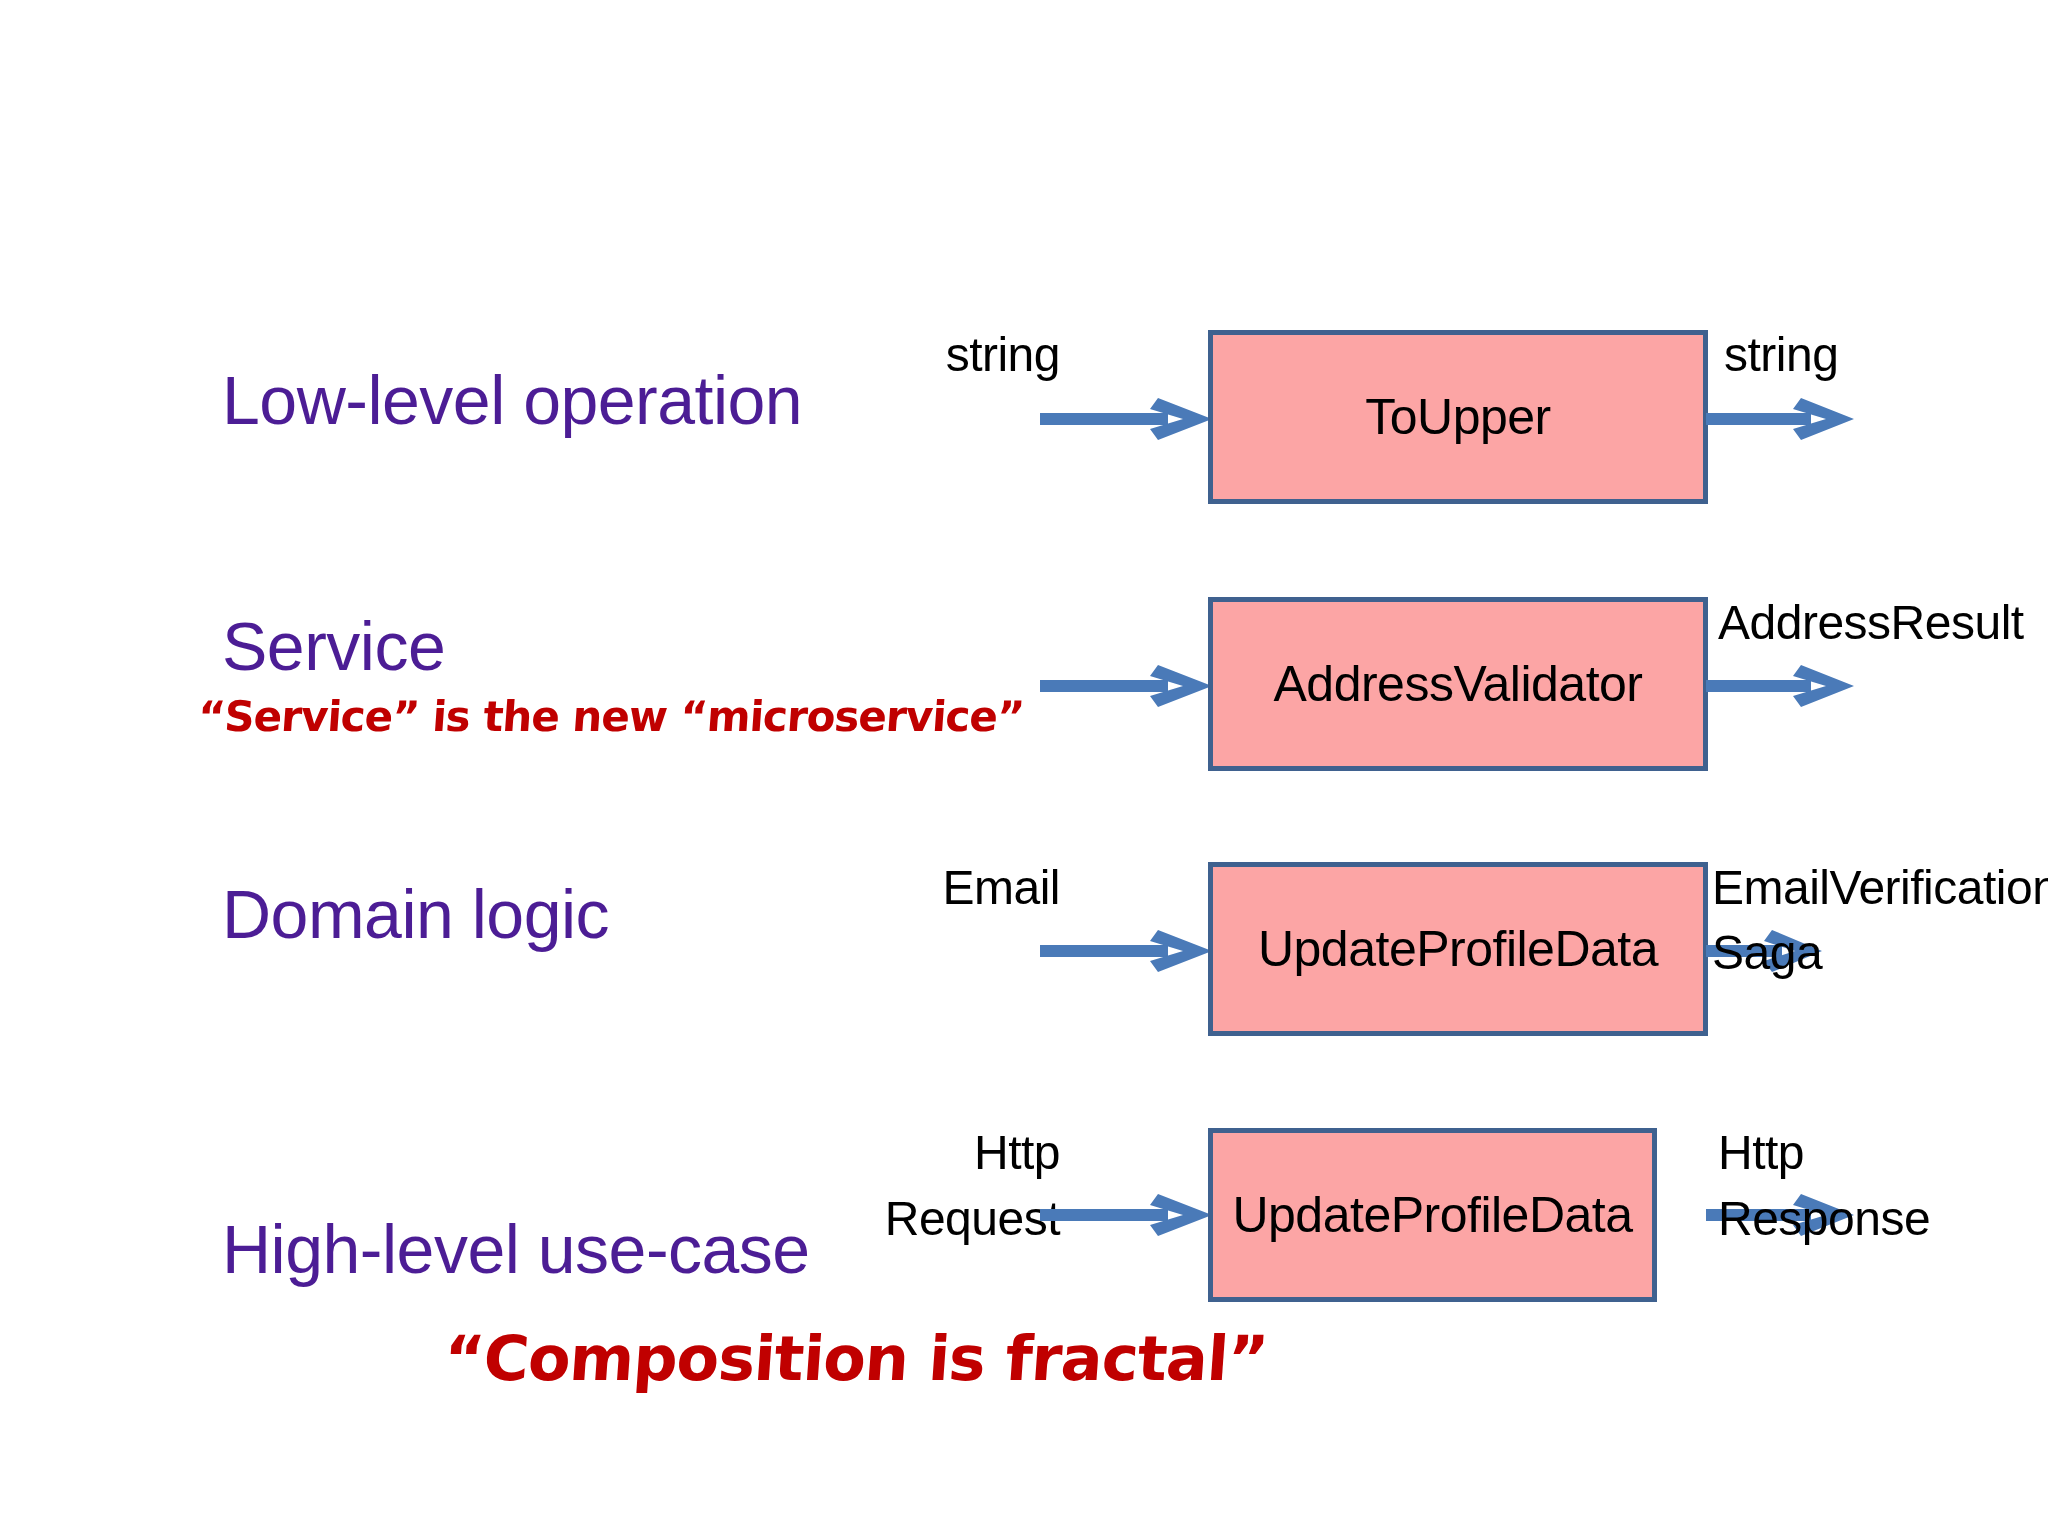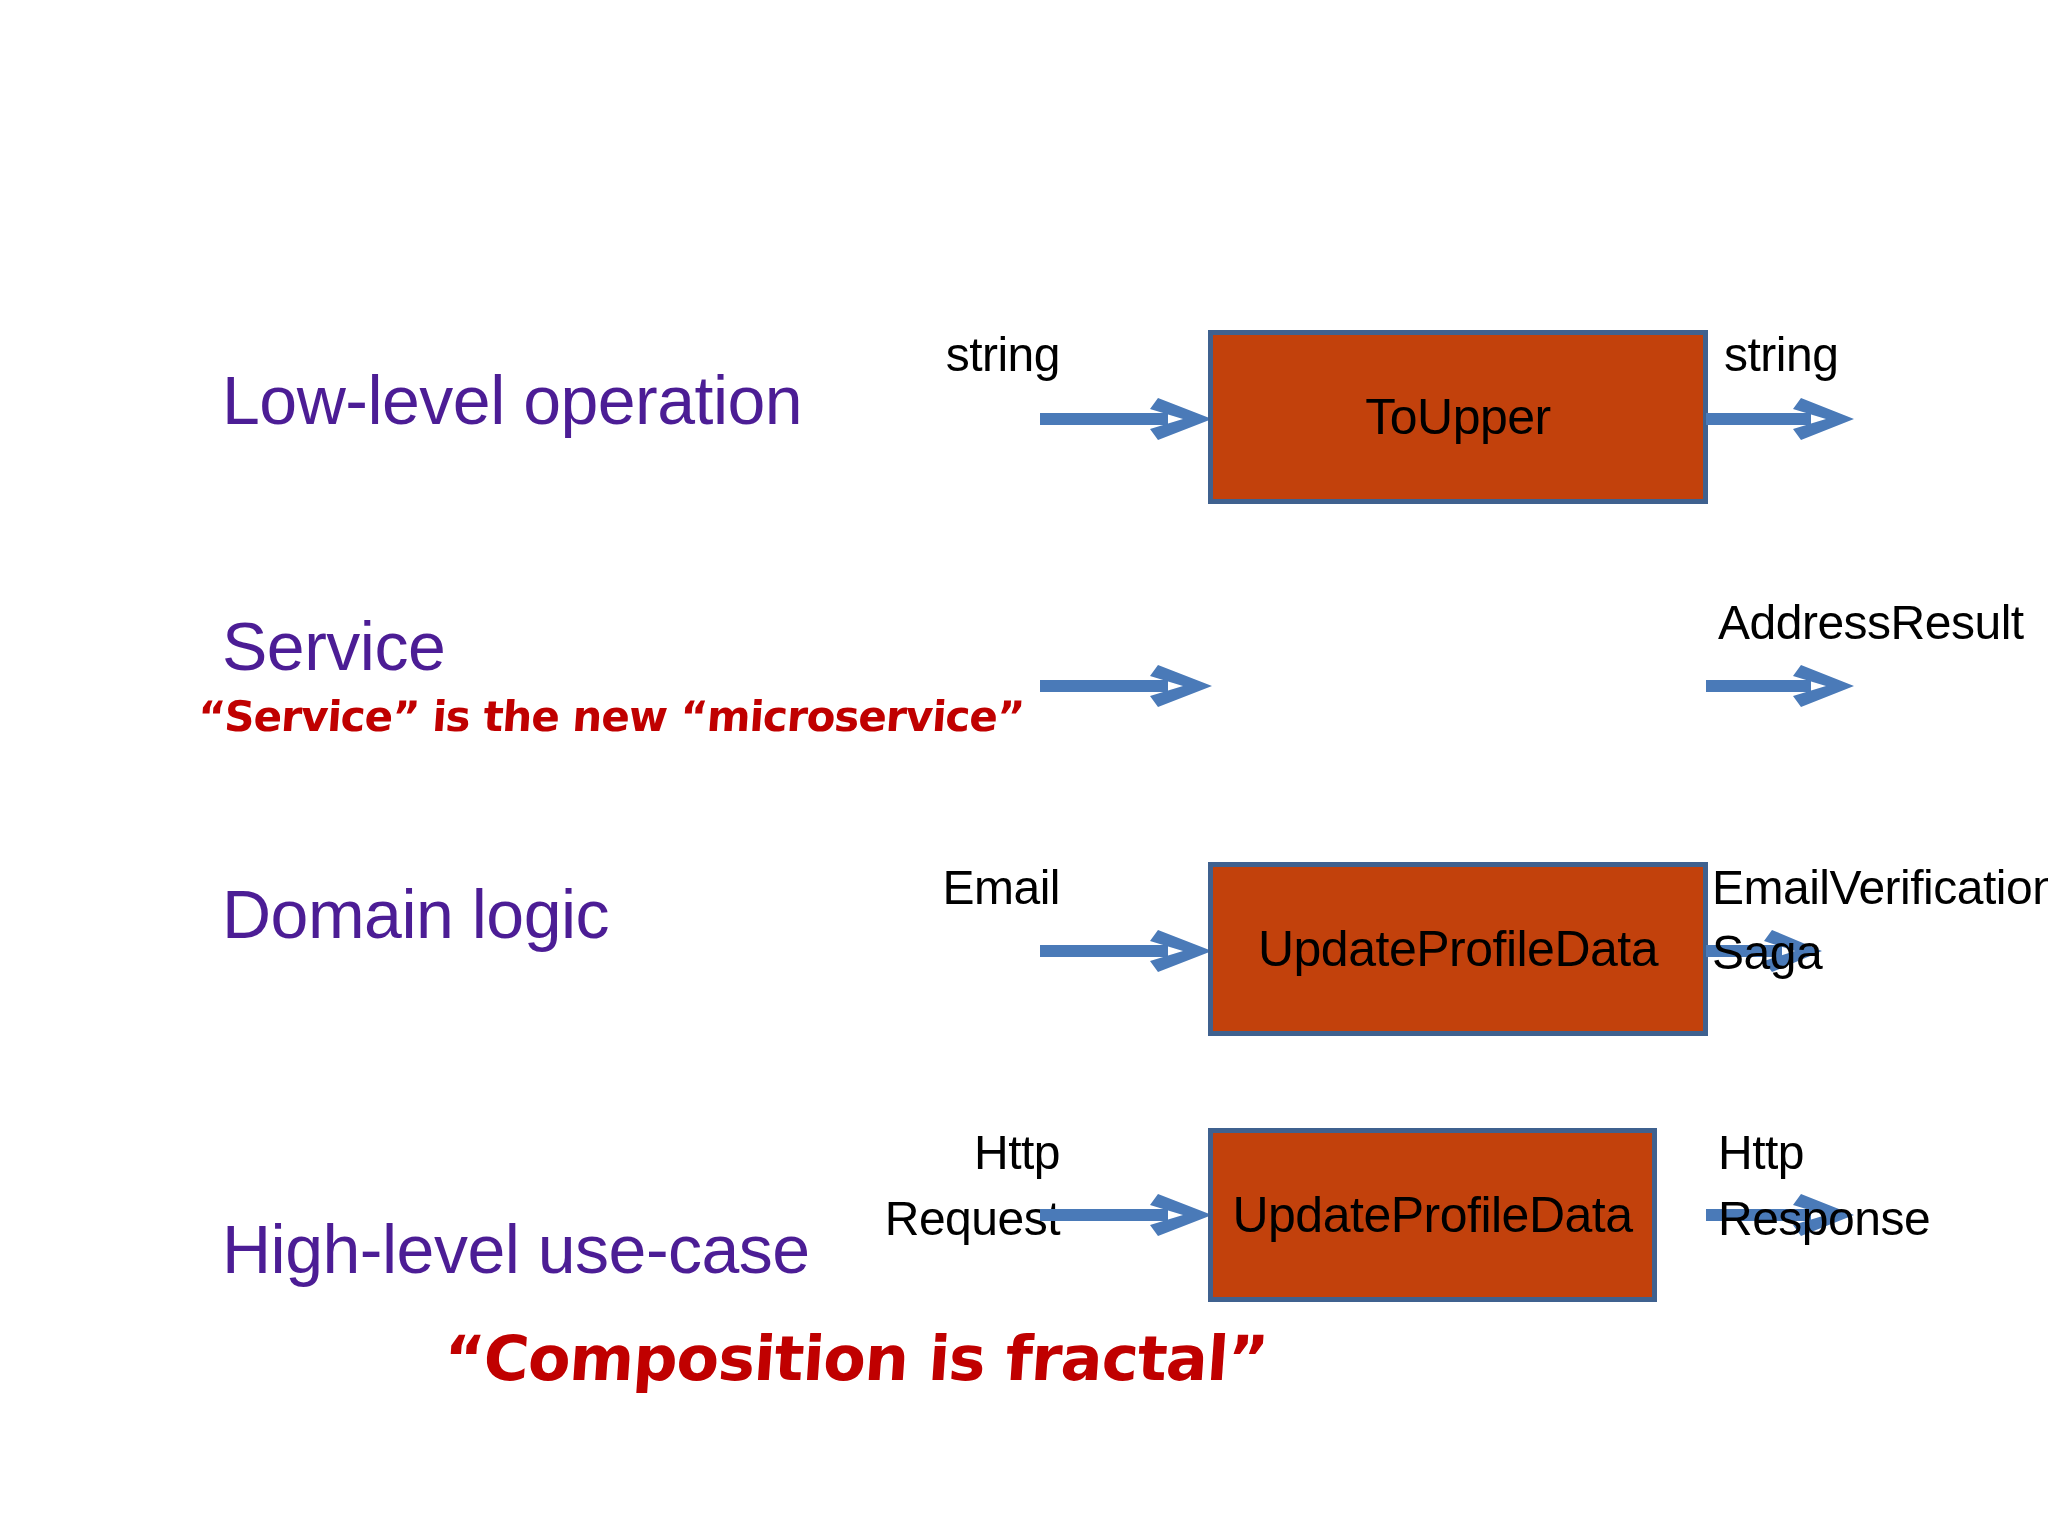--- a/index.html
+++ b/index.html
@@ -42,21 +42,21 @@
     transform: skewX(-4deg);
     letter-spacing: -1px;
   }
   .hand-note.small { font-size: 42px; }
   .hand-note.big   { font-size: 62px; }
 
   
   .proc-box {
     position: absolute;
     box-sizing: border-box;
-    background: #c2410c;
+    background: #fca5a5;
     border: 5px solid #3f618f;
     display: flex;
     align-items: center;
     justify-content: center;
   }
   .proc-box-label {
     font-family: "Liberation Sans", sans-serif;
     font-size: 50px;
     color: #000000;
     letter-spacing: -0.5px;
@@ -118,20 +118,23 @@
   <div class="hand-note small" style="left:198px; top:692px;">“Service” is the new “microservice”</div>
 
 
   <div class="arrow" style="left:1040px; top:663px; width:175px;">
     <svg viewBox="0 0 175 46" preserveAspectRatio="none">
       <rect x="0" y="17" width="128" height="12" fill="#4a7ab8"></rect>
       <path d="M 118 2 L 172 23 L 118 44 L 110 33 L 143 23 L 110 13 Z" fill="#4a7ab8"></path>
     </svg>
   </div>
 
+  <div class="proc-box" style="left:1208px; top:597px; width:500px; height:174px;">
+    <span class="proc-box-label">AddressValidator</span>
+  </div>
 
   <div class="arrow" style="left:1706px; top:663px; width:150px;">
     <svg viewBox="0 0 150 46" preserveAspectRatio="none">
       <rect x="0" y="17" width="105" height="12" fill="#4a7ab8"></rect>
       <path d="M 95 2 L 148 23 L 95 44 L 87 33 L 120 23 L 87 13 Z" fill="#4a7ab8"></path>
     </svg>
   </div>
 
   <div class="port-label left-align" style="left:1718px; top:598px; width:330px;">AddressResult</div>
 

